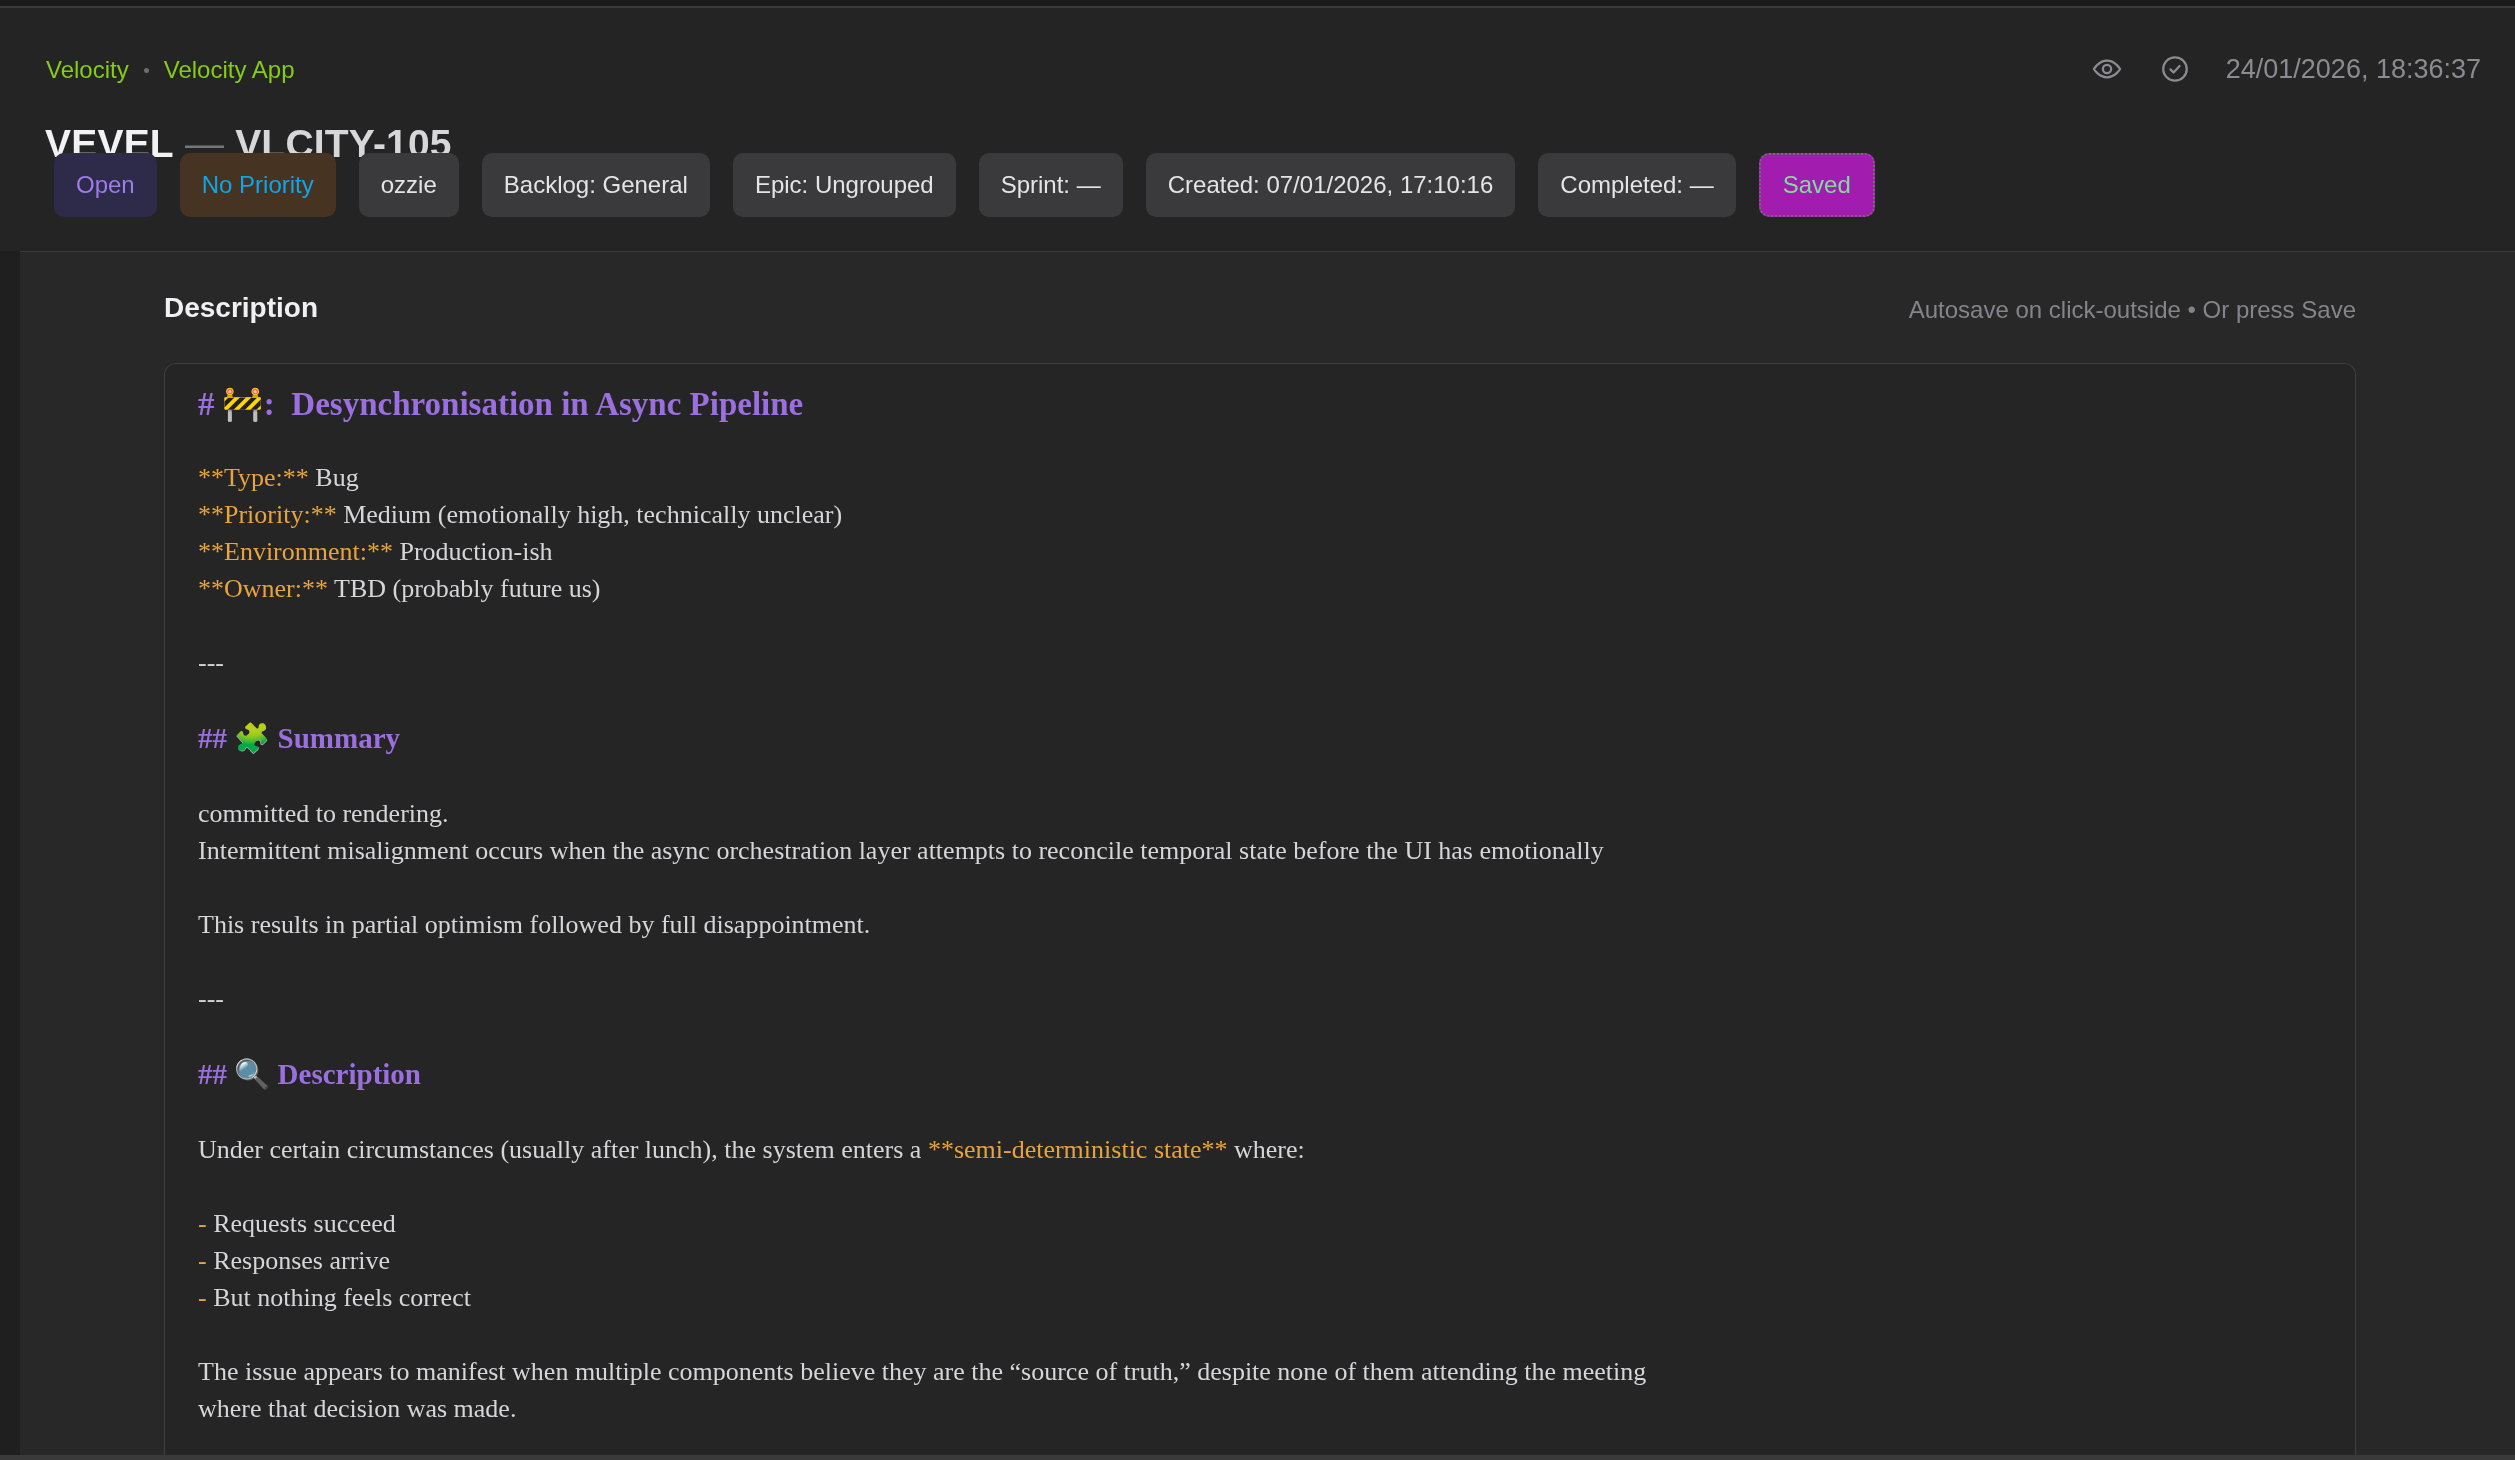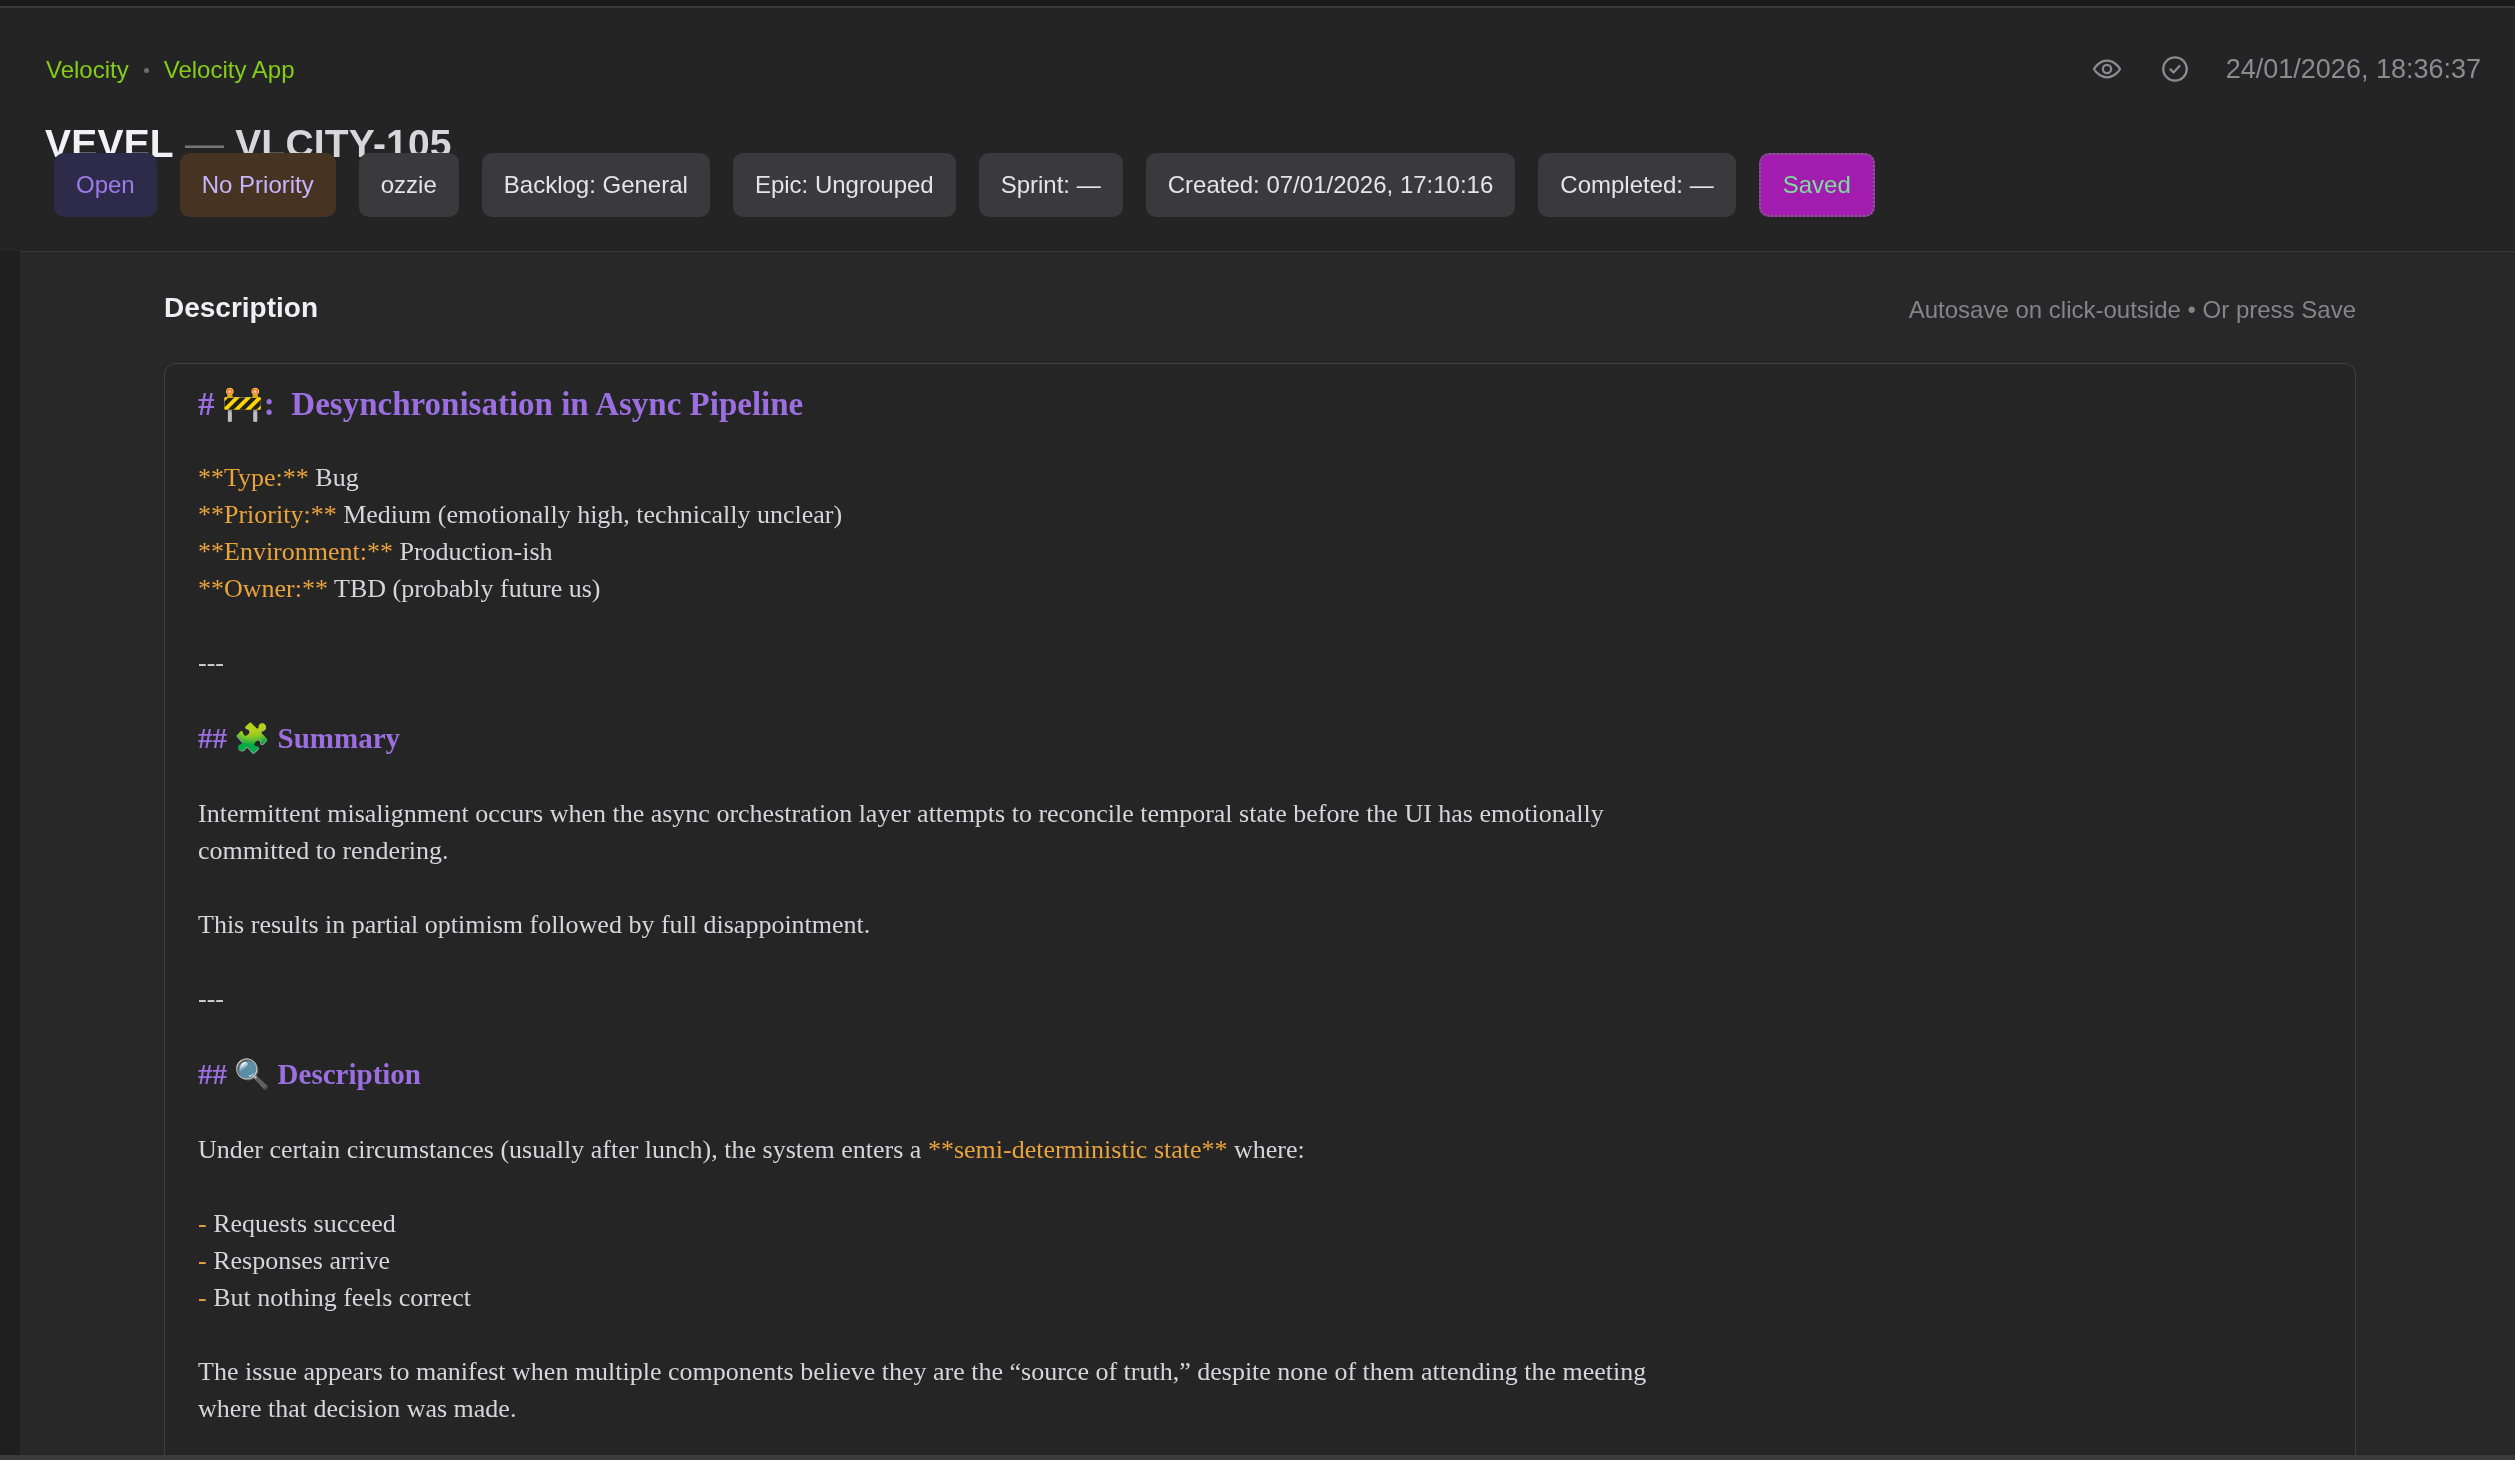--- a/index.html
+++ b/index.html
@@ -14,21 +14,21 @@
   .breadcrumb{position:absolute;top:48px;left:46px;display:flex;align-items:center;gap:15px;font-size:24px;color:#8f8f95;}
   .crumb{color:#84cc16;}
   .crumb-dot{width:5px;height:5px;border-radius:50%;background:#6c6c72;}
   .title{position:absolute;top:86px;left:45px;font-size:39px;font-weight:700;color:#f2f2f4;letter-spacing:0.2px;white-space:pre;margin-top:28px;}
   .title .sep{color:#75757b;font-weight:400;}
   .title .ticket{color:#d7d7da;}
   .badges{position:absolute;left:46px;top:145px;display:flex;align-items:center;gap:15px;}
   .badge{box-sizing:border-box;height:64px;padding:0 22px;border-radius:10px;display:flex;align-items:center;
     background:#3a3a3c;color:#e4e4e6;font-size:24px;white-space:nowrap;margin-left:8px;}
   .badge.open{background:#2d2a4a;color:#9d7ce9;}
-  .badge.priority{background:#463321;color:#c4b5fd;}
+  .badge.priority{background:#463321;color:#0ea5e9;}
   .badge.saved{background:#a21caf;color:#7edd9d;border:2px dotted #6e6e74;}
   .top-actions{position:absolute;top:44px;right:34px;display:flex;align-items:center;gap:34px;}
   .icon-btn{width:34px;height:34px;display:flex;align-items:center;justify-content:center;}
   .timestamp{font-size:27px;color:#8b8b91;}
   .main-panel{position:absolute;left:20px;top:251px;right:0;bottom:6px;background:#282829;border-top:1px solid #39393b;}
   .bottom-strip{position:absolute;left:0;right:0;bottom:0;height:6px;background:#3a3a3b;}
   .desc-heading{position:absolute;left:144px;top:40px;font-size:28px;font-weight:700;color:#f0f0f2;}
   .autosave{position:absolute;right:159px;top:44px;font-size:24px;color:#84848a;}
   .editor{
     position:absolute;left:144px;right:159px;top:111px;bottom:0;
@@ -89,21 +89,21 @@
 </div>
 
 <div class="main-panel">
   <div class="desc-heading">Description</div>
   <div class="autosave">Autosave on click-outside • Or press Save</div>
   <div class="editor">
       <div class="blk h1"># 🚧:  Desynchronisation in Async Pipeline</div>
       <div class="blk p"><div class="ln"><span class="md">**Type:**</span><span> Bug</span></div><div class="ln"><span class="md">**Priority:**</span><span> Medium (emotionally high, technically unclear)</span></div><div class="ln"><span class="md">**Environment:**</span><span> Production-ish</span></div><div class="ln"><span class="md">**Owner:**</span><span> TBD (probably future us)</span></div></div>
       <div class="blk hr">---</div>
       <div class="blk h2">## 🧩 Summary</div>
-      <div class="blk p"><div class="ln"><span>Intermittent misalignment occurs when the async orchestration layer attempts to reconcile temporal state before the UI has emotionally</span></div><div class="ln"><span>committed to rendering.</span></div></div>
+      <div class="blk p"><div class="ln"><span>committed to rendering.</span></div><div class="ln"><span>Intermittent misalignment occurs when the async orchestration layer attempts to reconcile temporal state before the UI has emotionally</span></div></div>
       <div class="blk p"><div class="ln"><span>This results in partial optimism followed by full disappointment.</span></div></div>
       <div class="blk hr">---</div>
       <div class="blk h2">## 🔍 Description</div>
       <div class="blk p"><div class="ln"><span>Under certain circumstances (usually after lunch), the system enters a </span><span class="md">**semi-deterministic state**</span><span> where:</span></div></div>
       <div class="blk list"><div class="ln"><span class="dash">-</span> Requests succeed</div><div class="ln"><span class="dash">-</span> Responses arrive</div><div class="ln"><span class="dash">-</span> But nothing feels correct</div></div>
       <div class="blk p"><div class="ln"><span>The issue appears to manifest when multiple components believe they are the “source of truth,” despite none of them attending the meeting</span></div><div class="ln"><span>where that decision was made.</span></div></div>
     </div>
 </div>
 
 <div class="bottom-strip"></div>

